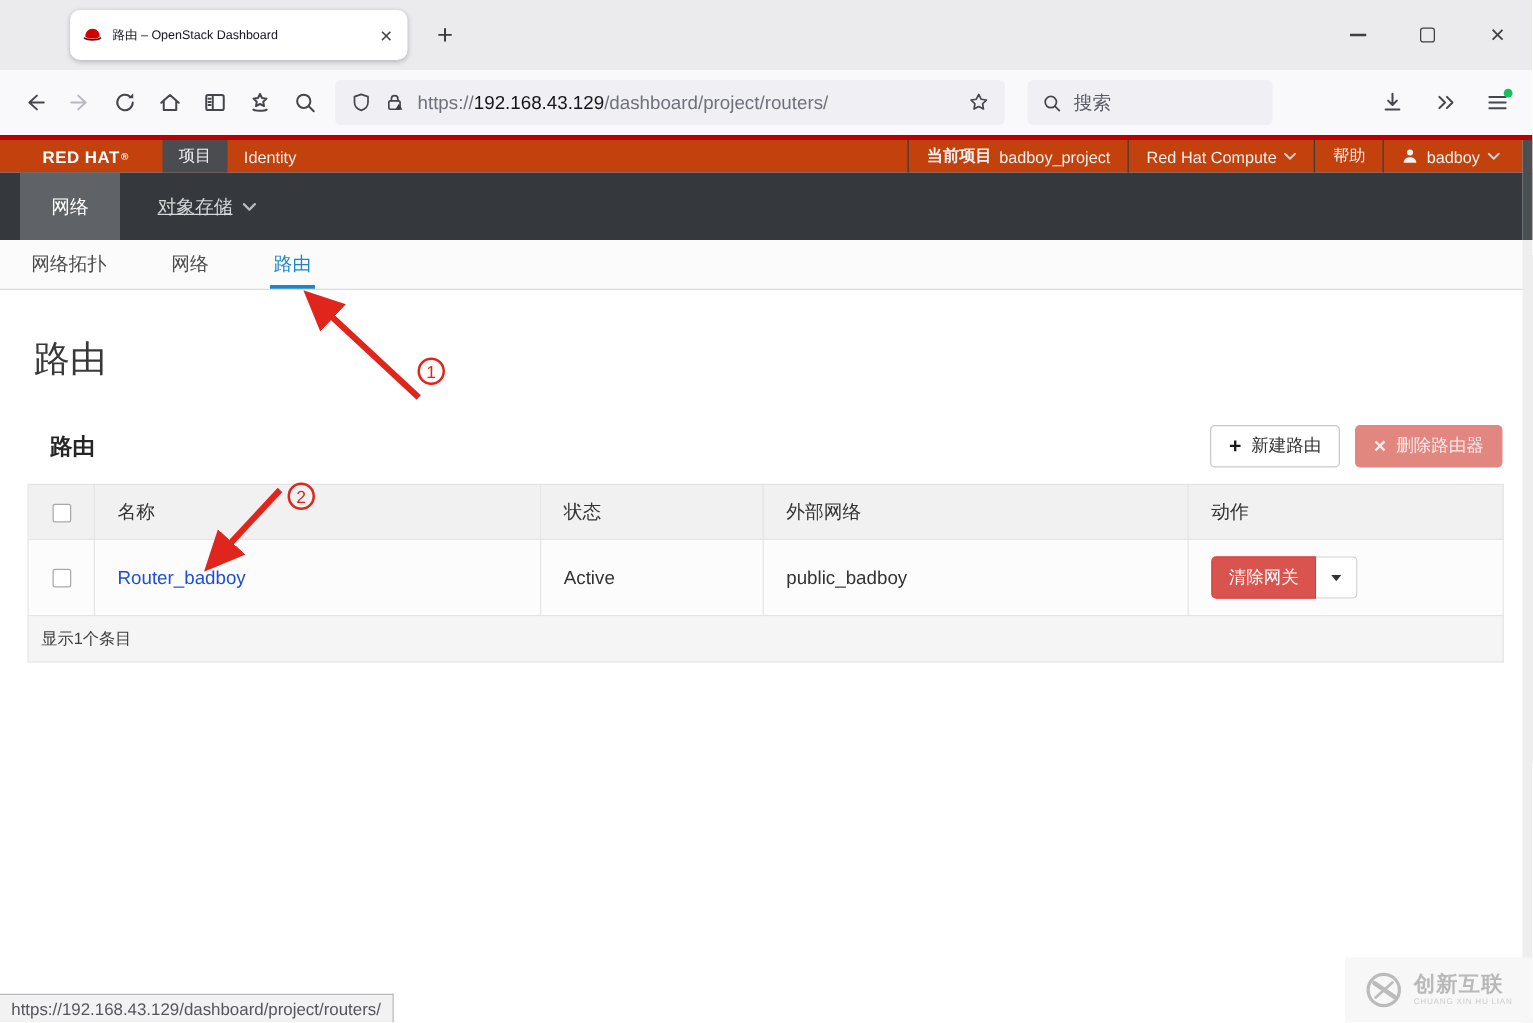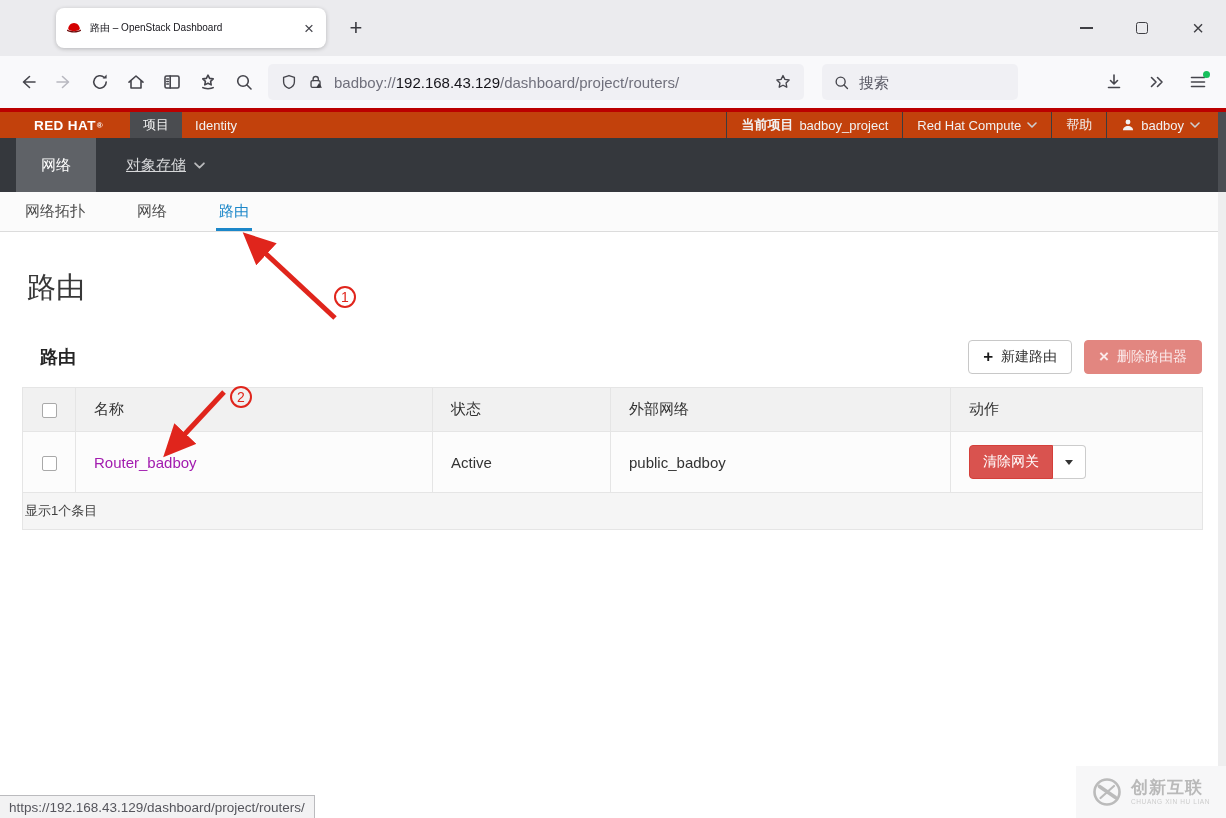--- a/index.html
+++ b/index.html
@@ -87,29 +87,29 @@
 
   table.routers { margin:13px 22px 0; width:1180px; border-collapse:collapse; font-size:15px;
                   border:1px solid #dcdcdc; table-layout:fixed; }
   .routers th, .routers td { border:1px solid #e5e5e5; text-align:left; vertical-align:middle; }
   .routers thead th { background:#f1f1f1; color:#333; font-weight:normal; padding:12px 18px; height:43px; }
   .routers tbody td { background:#fcfcfc; padding:12px 18px; height:61px; color:#333; }
   .routers .col-check { width:53px; text-align:center; padding:12px 0; }
   .col-name { width:357px; } .col-status { width:178px; } .col-extnet { width:340px; } .col-action { width:252px; }
   .checkbox { display:inline-block; width:15px; height:15px; border:1px solid #a9a9a9; border-radius:2px;
               background:#fff; vertical-align:middle; }
-  .router-link { color:#a21caf; text-decoration:none; }
+  .router-link { color:#1d4ed8; text-decoration:none; }
   .action-cell { display:flex; align-items:center; }
   .btn-danger { background:#d9534f; border:1px solid #d43f3a; color:#fff; font-size:14px; height:34px;
                 display:flex; align-items:center; padding:5px 13px; border-radius:4px 0 0 4px; }
   .btn-caret { background:#fff; border:1px solid #ccc; border-left:none; height:34px; width:33px;
                display:flex; align-items:center; justify-content:center; border-radius:0 4px 4px 0; }
   .caret-down { width:0; height:0; border-left:4.5px solid transparent; border-right:4.5px solid transparent;
                 border-top:5px solid #333; }
-  .routers tfoot td { background:#f5f5f5; padding:9px 2px; font-size:13px; color:#3e3e3e; border:1px solid #e5e5e5; }
+  .routers tfoot td { background:#f5f5f5; padding:9px 10px; font-size:13px; color:#3e3e3e; border:1px solid #e5e5e5; }
 
   
   .status-tooltip { position:absolute; left:0; bottom:0; height:23px; background:#f2f2f3;
                     border:1px solid #bbbbbe; border-left:none; border-bottom:none; display:flex;
                     align-items:center; padding:0 9px; font-size:13.5px; color:#55555c; z-index:30; }
   .watermark { position:absolute; right:0; bottom:0; width:150px; height:52px; background:#f7f7f8;
                display:flex; align-items:center; gap:8px; padding-left:15px; z-index:31; }
   .wm-text .wm-name { font-size:17px; font-weight:bold; color:#b9b9b9; letter-spacing:1px; line-height:1.1; }
   .wm-text .wm-sub { font-size:6.5px; color:#cccccc; letter-spacing:.6px; }
 
@@ -194,21 +194,21 @@
           <path d="M10 2.8l6 2v5c0 3.6-2.5 6.1-6 7.2-3.5-1.1-6-3.6-6-7.2v-5z"></path>
         </svg>
     </span>
     <span class="ic">
       <svg width="18" height="18" viewBox="0 0 20 20">
           <rect x="4.5" y="8.5" width="10" height="7.5" rx="1.5"></rect>
           <path d="M6.8 8.5V6.8a2.9 2.9 0 0 1 5.8 0v1.7"></path>
           <path d="M13.4 11.2l3.2 5.2h-6.4z" fill="#3a3a40" stroke="none"></path>
         </svg>
     </span>
-    <span class="url-text"><span class="url-dim">badboy://</span><span class="url-strong">192.168.43.129</span><span class="url-dim">/dashboard/project/routers/</span></span>
+    <span class="url-text"><span class="url-dim">https://</span><span class="url-strong">192.168.43.129</span><span class="url-dim">/dashboard/project/routers/</span></span>
     <span class="ic">
       <svg width="18" height="18" viewBox="0 0 20 20">
           <path d="M10 2.8l2.1 4.3 4.7.7-3.4 3.3.8 4.7L10 13.6l-4.2 2.2.8-4.7-3.4-3.3 4.7-.7z"></path>
         </svg>
     </span>
   </div>
 
   <div class="searchbox">
     <svg width="17" height="17" viewBox="0 0 20 20">
         <circle cx="9" cy="9" r="5.3" fill="none"></circle>

